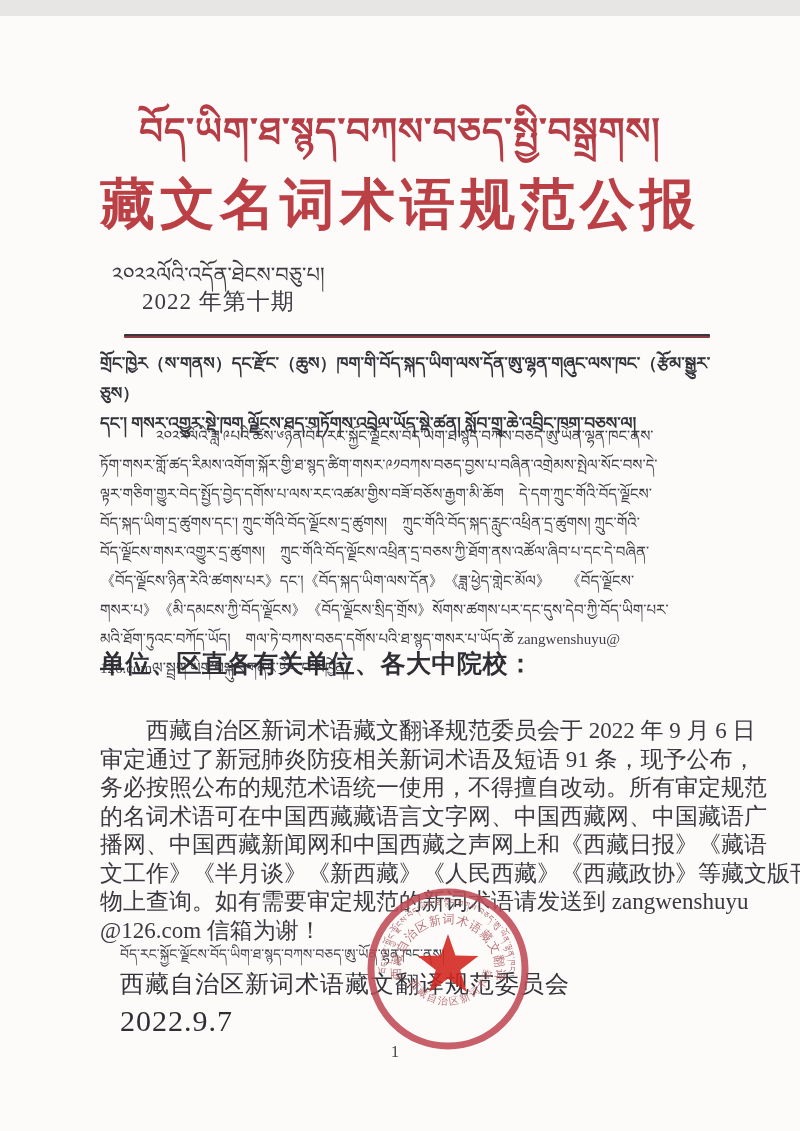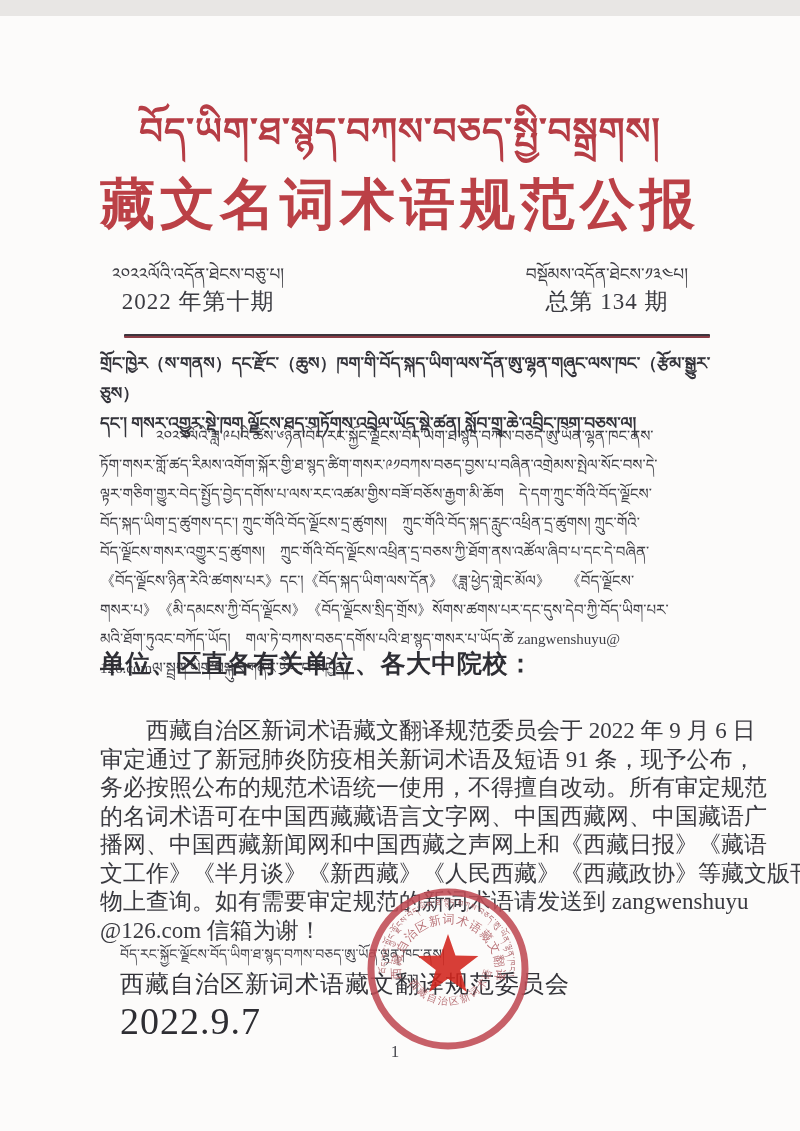--- a/index.html
+++ b/index.html
@@ -27,21 +27,21 @@
     font-size:55px;font-weight:bold;
     color:#bb4046;
     letter-spacing:5px;
   }
   
   .issue-row{
     position:absolute;top:246px;left:112px;right:112px;
     display:flex;justify-content:space-between;
   }
   .issue-block{text-align:center;}
-  .issue-tib{font-size:17px;line-height:26px;}
+  .issue-tib{font-size:21px;line-height:26px;}
   .issue-cn{font-size:23px;line-height:28px;letter-spacing:1px;}
   
   .divider{
     position:absolute;top:318px;left:124px;width:586px;height:4px;
     background:linear-gradient(to bottom,#3c343c 45%,#8a3c46 55%);
     border-radius:1px;
   }
   
   .tib-addressee{
     position:absolute;top:333px;left:100px;width:614px;
@@ -67,21 +67,21 @@
   }
   .cn-body .ln{white-space:nowrap;font-family:Liberation Serif, serif;}
   .cn-body .ln:first-child{padding-left:46px;}
   
   .signature{
     position:absolute;top:927px;left:120px;width:640px;
     z-index:1;
   }
   .sig-tib{font-size:14px;line-height:24px;color:#3d3d44;}
   .sig-cn{font-size:24px;line-height:30px;color:#333339;letter-spacing:1px;margin-top:2px;}
-  .sig-date{font-size:38px;line-height:36px;color:#2e2e33;letter-spacing:1px;margin-top:4px;}
+  .sig-date{font-size:30px;line-height:36px;color:#2e2e33;letter-spacing:1px;margin-top:4px;}
   
   .seal{
     position:absolute;left:364px;top:869px;width:168px;height:168px;
     z-index:2;opacity:.88;
   }
   
   .page-num{
     position:absolute;top:1026px;left:380px;width:30px;
     text-align:center;font-size:17px;color:#4a4a50;
   }
@@ -91,24 +91,20 @@
 
 <div class="page">
 
   <div class="tib-header">བོད་ཡིག་ཐ་སྙད་བཀས་བཅད་སྤྱི་བསྒྲགས།</div>
   <div class="cn-title">藏文名词术语规范公报</div>
 
   <div class="issue-row">
     <div class="issue-block">
       <div class="issue-tib">༢༠༢༢ལོའི་འདོན་ཐེངས་བཅུ་པ།</div>
       <div class="issue-cn">2022 年第十期</div>
-    </div>
-    <div class="issue-block">
-      <div class="issue-tib">བསྡོམས་འདོན་ཐེངས་༡༣༤པ།</div>
-      <div class="issue-cn">总第 134 期</div>
     </div>
   </div>
 
   <div class="divider"></div>
 
   <div class="tib-addressee">
       <div class="ln">གྲོང་ཁྱེར（ས་གནས）དང་རྫོང་（ཆུས）ཁག་གི་བོད་སྐད་ཡིག་ལས་དོན་ཨུ་ལྷན་གཞུང་ལས་ཁང་（རྩོམ་སྒྱུར་ཅུས）</div>
       <div class="ln">དང་། གསར་འགྱུར་སྡེ་ཁག  ལྗོངས་ཐད་གཏོགས་འབྲེལ་ཡོད་སྡེ་ཚན། སློབ་གྲྭ་ཆེ་འབྲིང་ཁག་བཅས་ལ།</div>
     </div>
 

